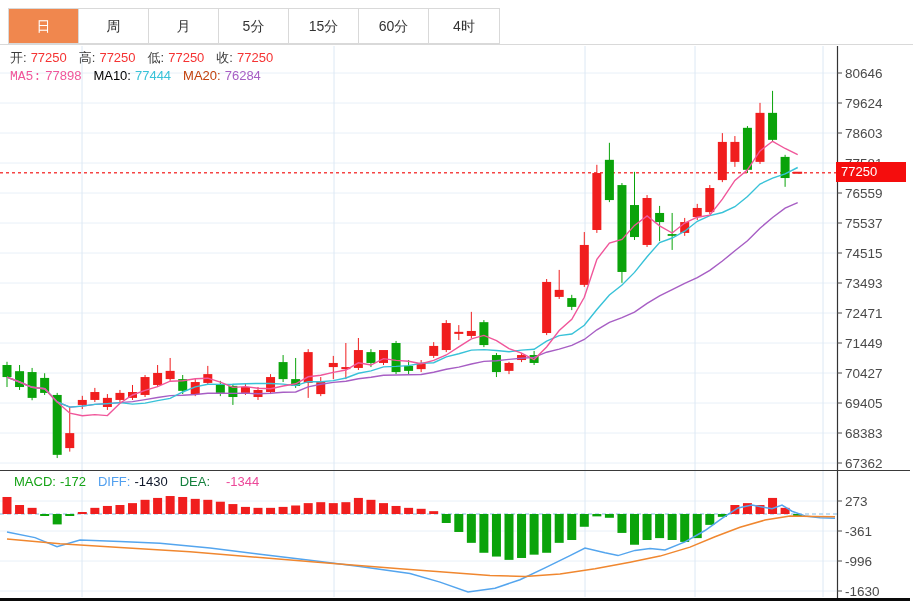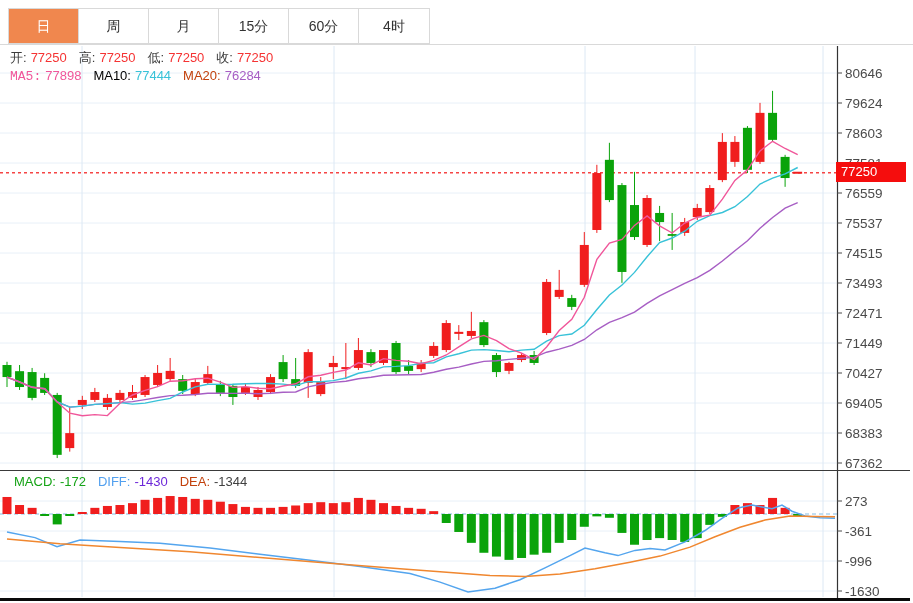--- a/index.html
+++ b/index.html
@@ -294,25 +294,26 @@
       <line x1="837" y1="591" x2="842" y2="591" stroke="#4a4a4a" stroke-width="1"></line>
       <text x="845" y="595.5" fill="#4a4a4a" font-size="13.5">-1630</text>
     </g>
   </svg>
 
 <div class="hdr">
   <div class="tabbar" id="tabbar">
       <div class="tab active">日</div>
       <div class="tab">周</div>
       <div class="tab">月</div>
+      <div class="tab">5分</div>
       <div class="tab">15分</div>
       <div class="tab">60分</div>
       <div class="tab">4时</div>
     </div>
 </div>
 
 <div class="legend" id="legend-ohlc"><span style="color: rgb(60, 60, 60);">开:</span><span class="grp" style="color: rgb(245, 51, 51);">77250</span><span style="color: rgb(60, 60, 60);">高:</span><span class="grp" style="color: rgb(245, 51, 51);">77250</span><span style="color: rgb(60, 60, 60);">低:</span><span class="grp" style="color: rgb(245, 51, 51);">77250</span><span style="color: rgb(60, 60, 60);">收:</span><span class="grp" style="color: rgb(245, 51, 51);">77250</span></div>
 <div class="legend" id="legend-ma"><span style="color: rgb(240, 86, 154); font-family: Liberation Mono, monospace;">MA5:</span><span class="grp" style="color: rgb(240, 86, 154);">77898</span><span style="color: #000000;">MA10:</span><span class="grp" style="color: rgb(56, 194, 216);">77444</span><span style="color: #c2410c;">MA20:</span><span class="grp" style="color: rgb(167, 94, 196); margin-top: 22px;">76284</span></div>
-<div class="legend" id="legend-macd"><span style="color: rgb(22, 163, 22);">MACD:</span><span class="grp" style="color: rgb(22, 163, 22);">-172</span><span style="color: rgb(82, 160, 239);">DIFF:</span><span class="grp" style="color: #6d28d9;">-1430</span><span style="color: #c2410c;">DEA:</span><span class="grp" style="color: #404040;">-1344</span></div>
+<div class="legend" id="legend-macd"><span style="color: rgb(22, 163, 22);">MACD:</span><span class="grp" style="color: rgb(22, 163, 22);">-172</span><span style="color: rgb(82, 160, 239);">DIFF:</span><span class="grp" style="color: #0f172a;">-1430</span><span style="color: #15803d;">DEA:</span><span class="grp" style="color: #ec4899; margin-left: 12px;">-1344</span></div>
 
 <div class="sep"></div>
 <div class="botbar"></div>
 <div class="badge">77250</div>
 
 </body></html>

